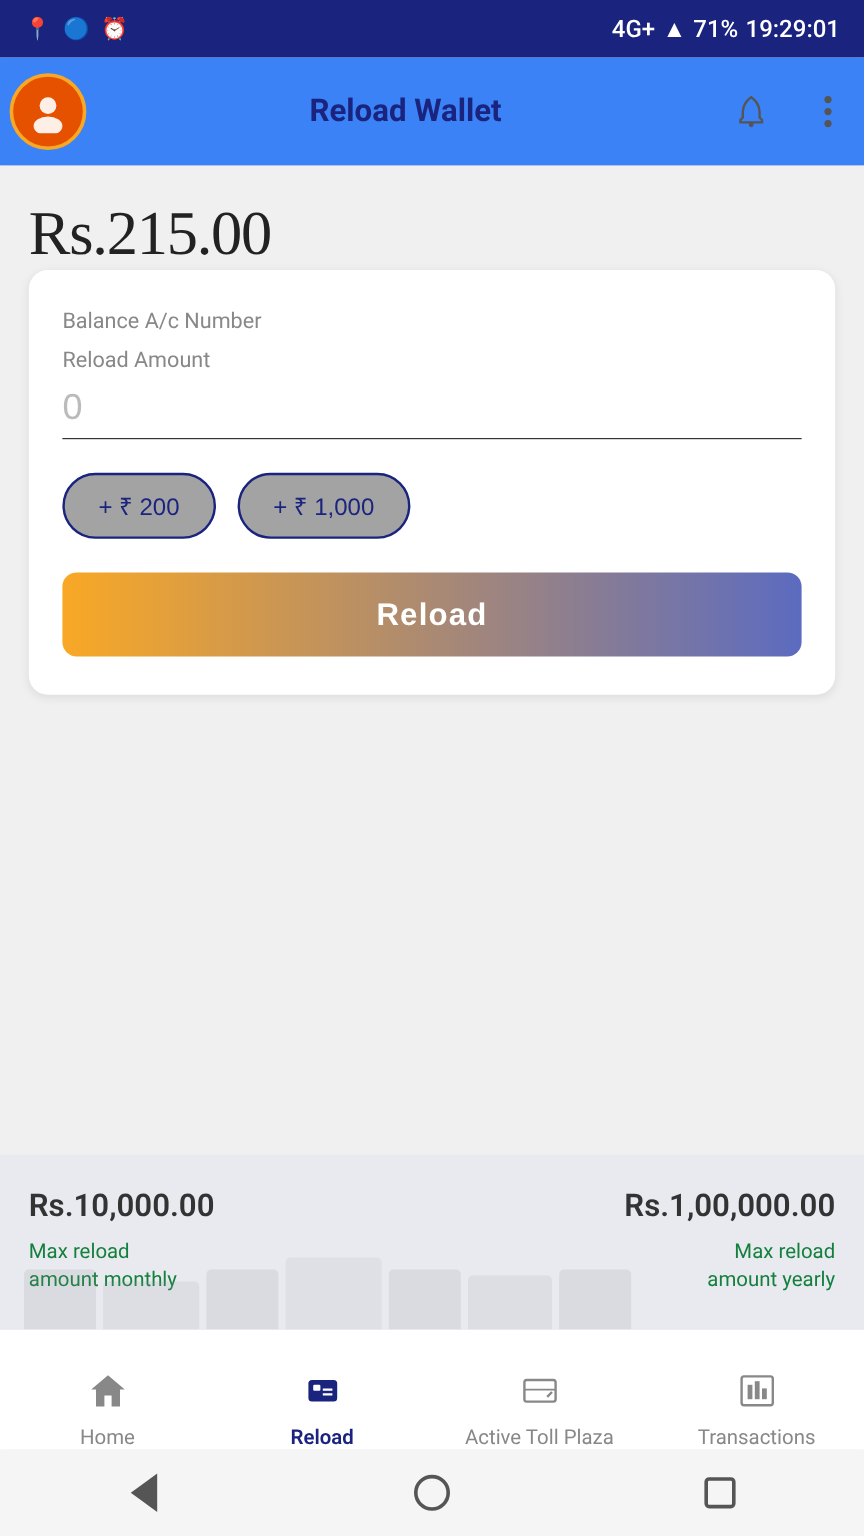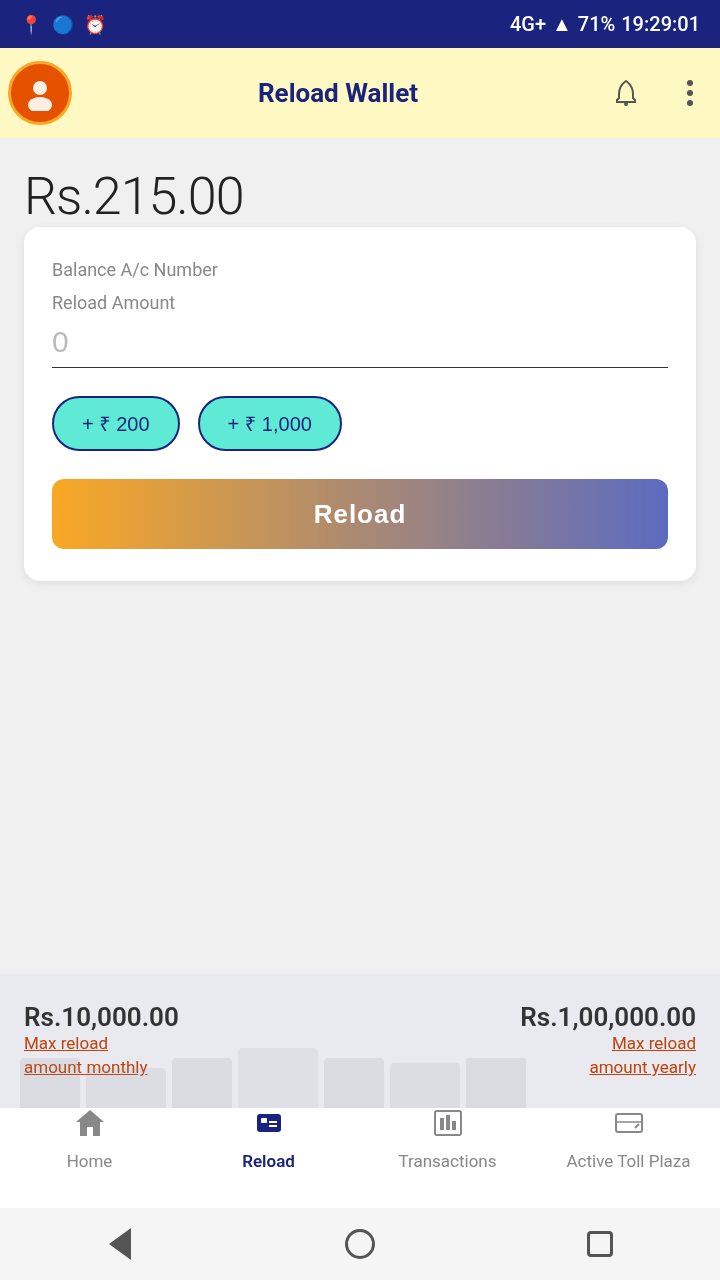--- a/index.html
+++ b/index.html
@@ -32,21 +32,21 @@
     }
     .status-right {
       display: flex;
       align-items: center;
       gap: 6px;
       font-size: 20px;
     }
 
     
     .app-bar {
-      background: #fef9c3;
+      background: #3b82f6;
       height: 90px;
       display: flex;
       align-items: center;
       padding: 0 8px;
       justify-content: space-between;
       box-shadow: 0 2px 4px rgba(0,0,0,0.08);
     }
     .avatar {
       width: 64px;
       height: 64px;
@@ -85,20 +85,21 @@
       background: #f0f0f0;
       padding: 28px 24px 0 24px;
     }
 
     
     .wallet-balance-amount {
       font-size: 52px;
       font-weight: 300;
       color: #222;
       letter-spacing: -1px;
+      font-family: Liberation Serif, serif;
     }
     .wallet-balance-label {
       font-size: 20px;
       color: #888;
       margin-top: 4px;
       margin-bottom: 28px;
     }
 
     
     .card {
@@ -162,21 +163,21 @@
       gap: 18px;
       margin-bottom: 28px;
       justify-content: flex-start;
     }
     .quick-btn {
       border: 2px solid #1a237e;
       border-radius: 50px;
       padding: 12px 28px;
       font-size: 20px;
       color: #1a237e;
-      background: #5eead4;
+      background: #a3a3a3;
       cursor: pointer;
       font-weight: 500;
     }
 
     
     .reload-btn {
       width: 100%;
       height: 70px;
       border-radius: 12px;
       border: none;
@@ -218,32 +219,31 @@
       border-radius: 4px 4px 0 0;
     }
     .limit-item {}
     .limit-amount {
       font-size: 26px;
       font-weight: 600;
       color: #333;
     }
     .limit-label {
       font-size: 17px;
-      color: #c2410c;
-      margin-top: 0;
+      color: #15803d;
+      margin-top: 12px;
       line-height: 1.4;
-      text-decoration: underline;
     }
 
     
     .bottom-nav {
       background: white;
       height: 100px;
       display: flex;
-      align-items: flex-start;
+      align-items: flex-end;
       justify-content: space-around;
       box-shadow: 0 -2px 8px rgba(0,0,0,0.08);
     }
     .nav-item {
       display: flex;
       flex-direction: column;
       align-items: center;
       gap: 6px;
       cursor: pointer;
       min-width: 120px;
@@ -413,40 +413,40 @@
         <line x1="16" y1="14" x2="24" y2="14" stroke="white" stroke-width="2"></line>
         <line x1="16" y1="18" x2="24" y2="18" stroke="white" stroke-width="2"></line>
       </svg>
     </span>
     <span class="nav-label active">Reload</span>
   </div>
 
   <div class="nav-item">
     <span class="nav-icon">
       <svg width="32" height="30" viewBox="0 0 32 30" fill="#888">
+        <rect x="3" y="6" width="26" height="18" rx="2" fill="none" stroke="#888" stroke-width="2"></rect>
+        <line x1="3" y1="14" x2="29" y2="14" stroke="#888" stroke-width="1.5"></line>
+        <path d="M22 20l4-4" stroke="#888" stroke-width="2"></path>
+      </svg>
+    </span>
+    <span class="nav-label">Active Toll Plaza</span>
+  </div>
+
+  <div class="nav-item">
+    <span class="nav-icon">
+      <svg width="32" height="30" viewBox="0 0 32 30" fill="#888">
         <rect x="3" y="3" width="26" height="24" rx="2" fill="none" stroke="#888" stroke-width="2"></rect>
         <rect x="8" y="10" width="4" height="12" fill="#888"></rect>
         <rect x="14" y="7" width="4" height="15" fill="#888"></rect>
         <rect x="20" y="13" width="4" height="9" fill="#888"></rect>
       </svg>
     </span>
     <span class="nav-label">Transactions</span>
   </div>
 
-  <div class="nav-item">
-    <span class="nav-icon">
-      <svg width="32" height="30" viewBox="0 0 32 30" fill="#888">
-        <rect x="3" y="6" width="26" height="18" rx="2" fill="none" stroke="#888" stroke-width="2"></rect>
-        <line x1="3" y1="14" x2="29" y2="14" stroke="#888" stroke-width="1.5"></line>
-        <path d="M22 20l4-4" stroke="#888" stroke-width="2"></path>
-      </svg>
-    </span>
-    <span class="nav-label">Active Toll Plaza</span>
-  </div>
-
 </div>
 
 <div class="system-nav">
   <div class="sys-btn">
     <div class="back-triangle"></div>
   </div>
   <div class="sys-btn">
     <div class="home-circle"></div>
   </div>
   <div class="sys-btn">

